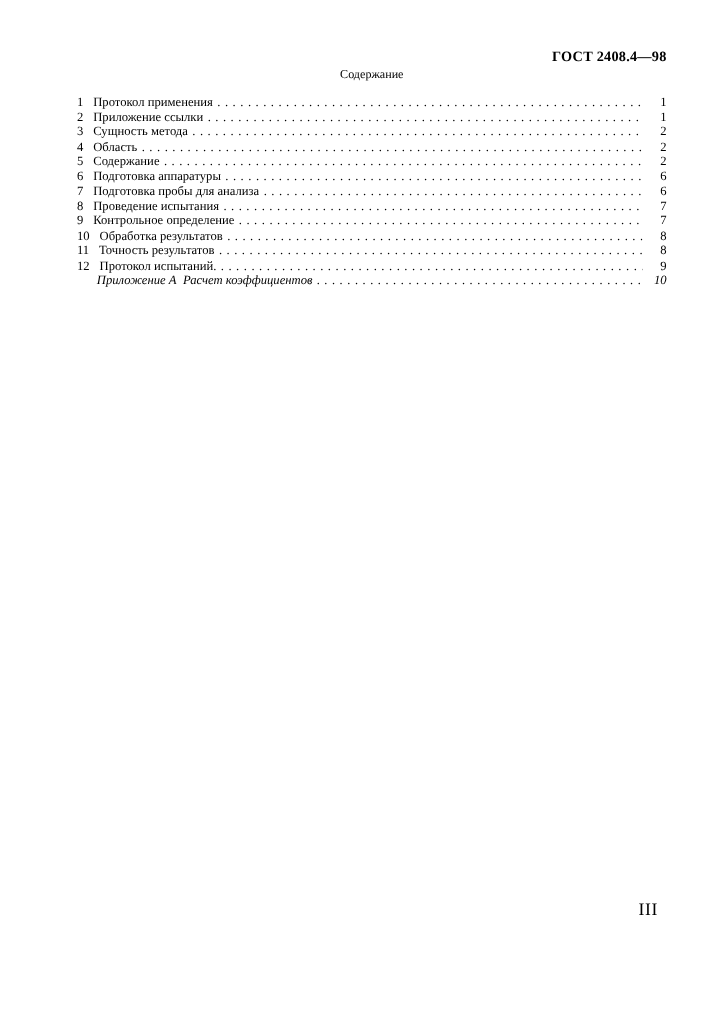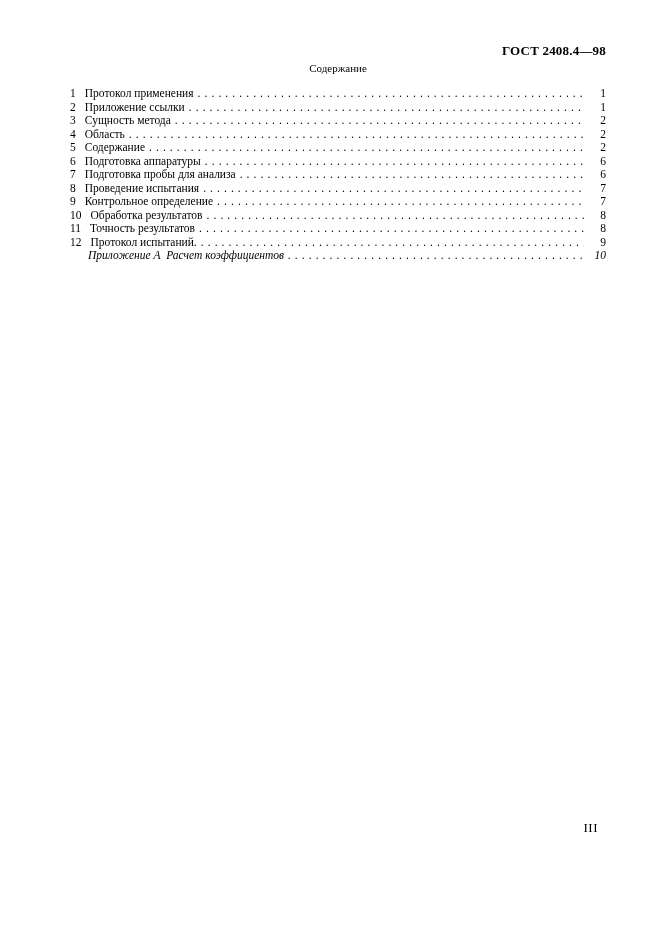--- a/index.html
+++ b/index.html
@@ -69,21 +69,21 @@
   }
   .pagenum {
     flex: 0 0 auto;
     min-width: 16px;
     text-align: right;
   }
   .sheet-number {
     position: absolute;
     top: 821px;
     right: 63px;
-    font-size: 13px;
+    font-size: 16px;
     line-height: 14px;
     letter-spacing: 0.5px;
   }
 </style>
 </head>
 <body>
 
 <div class="content">
   <div class="doc-code">ГОСТ 2408.4—98</div>
 

